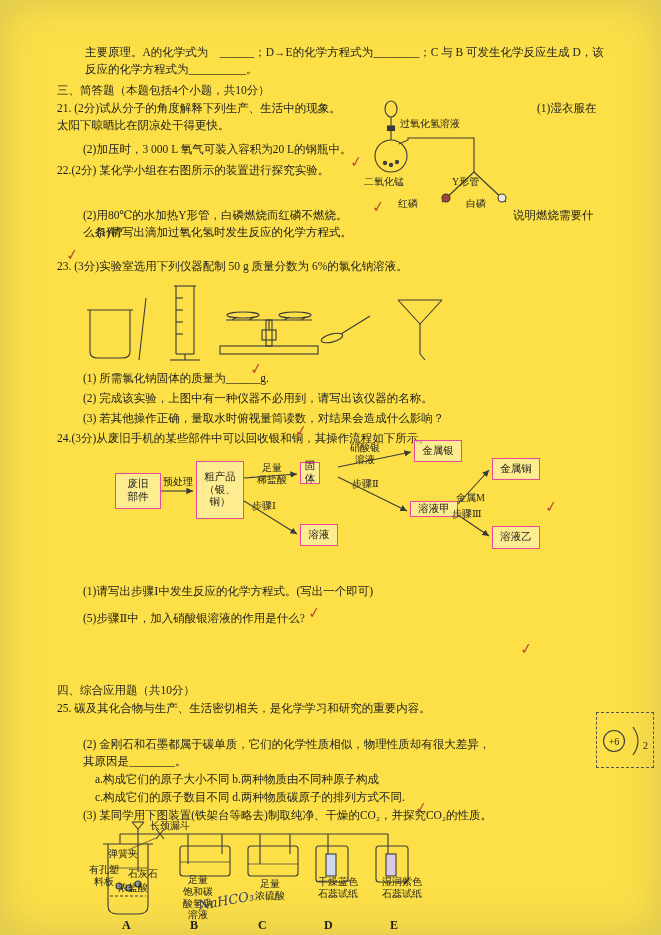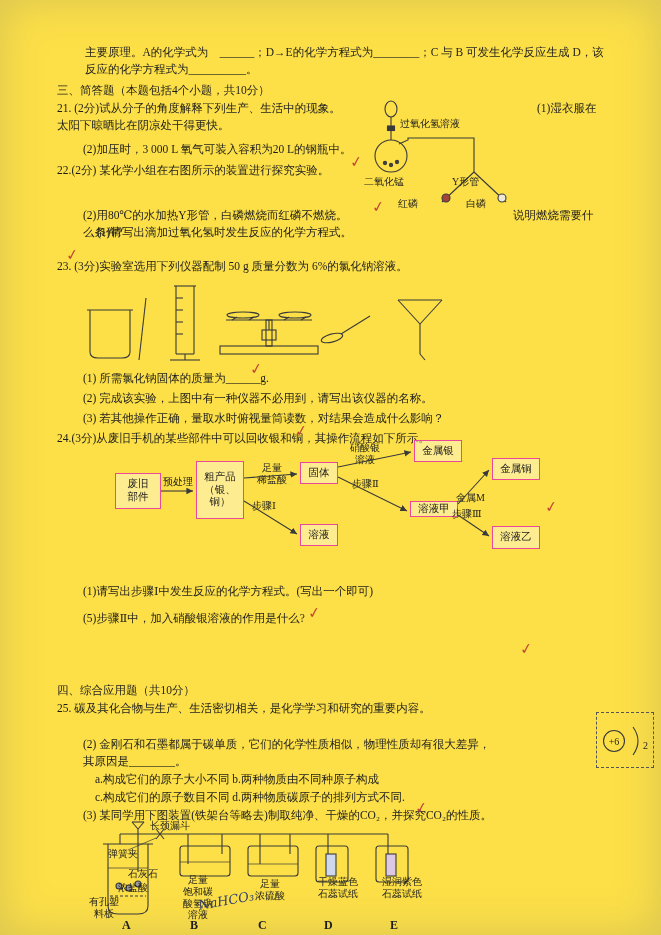--- a/index.html
+++ b/index.html
@@ -120,21 +120,21 @@
   <div class="t" style="left:83px;top:390px;">(2) 完成该实验，上图中有一种仪器不必用到，请写出该仪器的名称。</div>
   <div class="t" style="left:83px;top:410px;">(3) 若其他操作正确，量取水时俯视量筒读数，对结果会造成什么影响？</div>
 
   <div class="t" style="left:57px;top:430px;">24.(3分)从废旧手机的某些部件中可以回收银和铜，其操作流程如下所示。</div>
 
   <div class="box" style="left:115px;top:473px;width:46px;height:36px;">废旧
 部件</div>
   <div class="box" style="left:196px;top:461px;width:48px;height:58px;">粗产品
 （银、
 铜）</div>
-  <div class="box" style="left:300px;top:462px;width:38px;height:22px;">固体</div>
+  <div class="box" style="left:300px;top:462px;width:20px;height:22px;">固体</div>
   <div class="box" style="left:300px;top:524px;width:38px;height:22px;">溶液</div>
   <div class="box" style="left:414px;top:440px;width:48px;height:22px;">金属银</div>
   <div class="box" style="left:410px;top:501px;width:48px;height:16px;">溶液甲</div>
   <div class="box" style="left:492px;top:458px;width:48px;height:22px;">金属铜</div>
   <div class="box" style="left:492px;top:526px;width:48px;height:23px;">溶液乙</div>
 
   <div class="t sm" style="left:163px;top:476px;">预处理</div>
   <div class="t sm ctr" style="left:250px;top:462px;width:44px;">足量
 稀盐酸</div>
   <div class="t sm" style="left:252px;top:500px;">步骤Ⅰ</div>
@@ -231,21 +231,21 @@
         <rect x="288" y="26" width="32" height="36" rx="3"></rect>
         <rect x="298" y="34" width="10" height="22" fill="#dcc8e4"></rect>
       </g>
     </g>
   </svg>
 
   <div class="t sm" style="left:150px;top:820px;">长颈漏斗</div>
   <div class="t sm" style="left:108px;top:848px;">弹簧夹</div>
   <div class="t sm" style="left:128px;top:868px;">石灰石</div>
   <div class="t sm" style="left:118px;top:882px;">浓盐酸</div>
-  <div class="t sm ctr" style="left:86px;top:864px;width:36px;margin-top:32px;">有孔塑
+  <div class="t sm ctr" style="left:86px;top:864px;width:36px;">有孔塑
 料板</div>
   <div class="t sm ctr" style="left:174px;top:874px;width:48px;">足量
 饱和碳
 酸氢钠
 溶液</div>
   <div class="t sm ctr" style="left:246px;top:878px;width:48px;">足量
 浓硫酸</div>
   <div class="t sm ctr" style="left:312px;top:876px;width:52px;">干燥蓝色
 石蕊试纸</div>
   <div class="t sm ctr" style="left:376px;top:876px;width:52px;">湿润紫色

